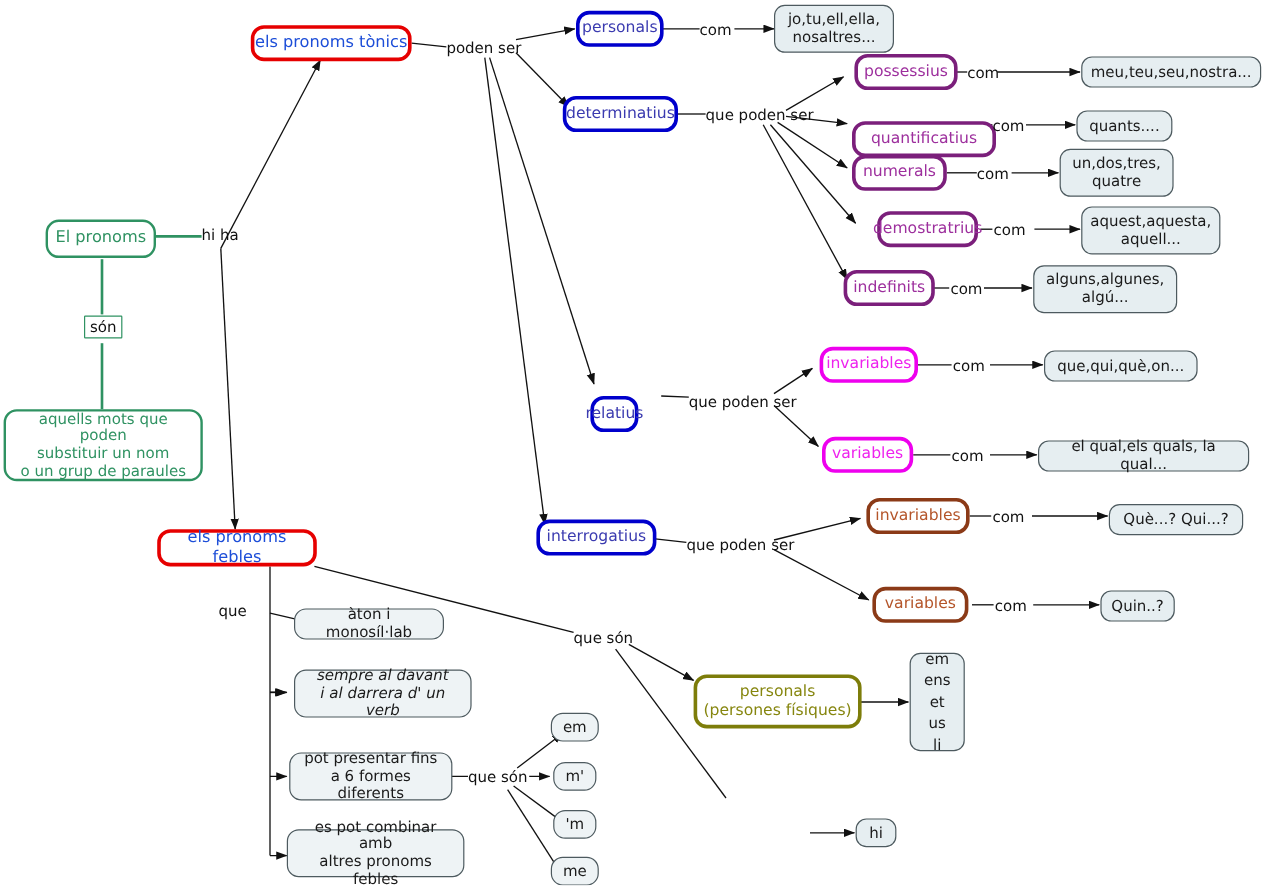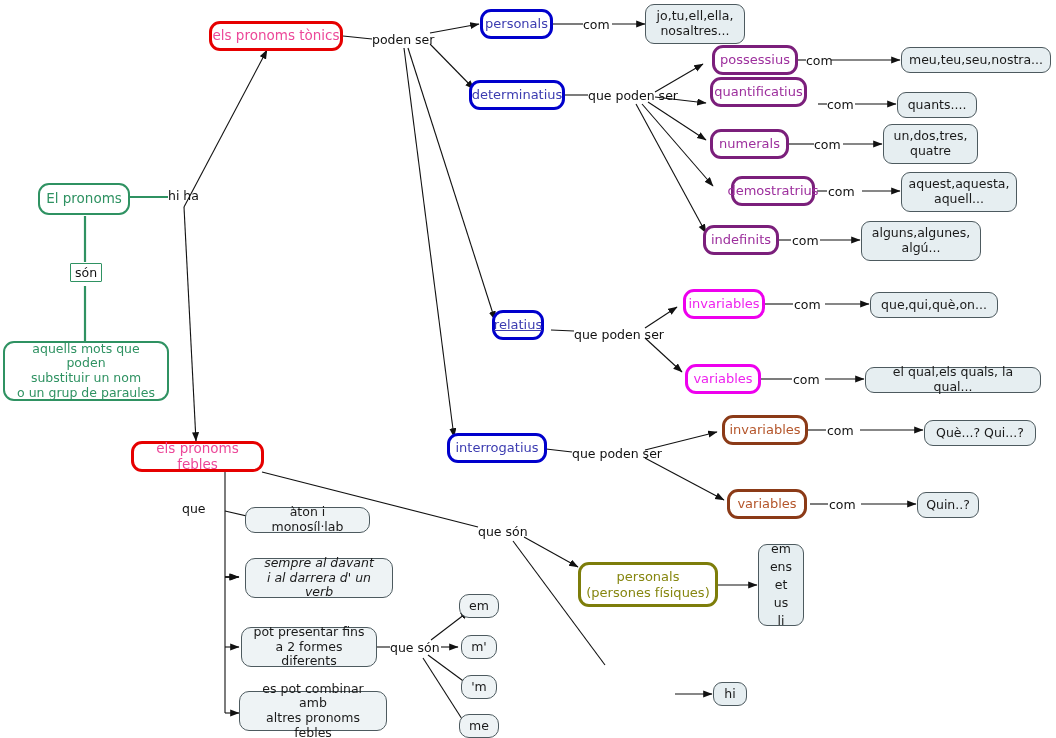--- a/index.html
+++ b/index.html
@@ -10,21 +10,21 @@
   .node{position:absolute;box-sizing:border-box;display:flex;align-items:center;justify-content:center;
         text-align:center;line-height:1.18;white-space:pre-line;background:#fff;}
 
   
   .n-green{border:2.5px solid #2f9262;border-radius:11px;color:#2f9262;font-size:13.5px;}
   .n-green-desc{border:2.5px solid #2f9262;border-radius:11px;color:#2f9262;font-size:12.5px;padding:0 6px;}
   .lbl-green{border:1.6px solid #2f9262;background:#fff;color:#2f9262;font-size:12px;
              padding:1px 4px;border-radius:1px;}
 
   
-  .n-red{border:3px solid #e60000;border-radius:11px;color:#ec4899;font-size:13.5px;}
+  .n-red{border:3px solid #e60000;border-radius:11px;color:#1d4ed8;font-size:13.5px;}
 
   
   .n-blue{border:3px solid #0000cc;border-radius:11px;color:#3b3bb0;font-size:13px;}
 
   
   .n-purple{border:3px solid #7b1f7b;border-radius:11px;color:#9d2f9d;font-size:13px;text-align:right;}
 
   
   .n-magenta{border:3px solid #ee00ee;border-radius:11px;color:#ee22ee;font-size:13px;}
 
@@ -152,40 +152,40 @@
   <div class="node n-ex" style="left:645px;top:4px;width:100px;height:40px;">jo,tu,ell,ella,
 nosaltres...</div>
 
   <div class="node n-blue" style="left:469px;top:80px;width:96px;height:30px;">determinatius</div>
   <div class="elabel" style="left:588px;top:88px;">que poden ser</div>
 
   <div class="node n-purple" style="left:712px;top:45px;width:86px;height:30px;">possessius</div>
   <div class="elabel" style="left:806px;top:53px;">com</div>
   <div class="node n-ex" style="left:901px;top:47px;width:150px;height:26px;">meu,teu,seu,nostra...</div>
 
-  <div class="node n-purple" style="left:710px;top:77px;width:97px;height:30px;">quantificatius</div>
+  <div class="node n-purple" style="left:710px;top:101px;width:120px;height:30px;">quantificatius</div>
   <div class="elabel" style="left:827px;top:97px;">com</div>
   <div class="node n-ex" style="left:897px;top:92px;width:80px;height:26px;">quants....</div>
 
   <div class="node n-purple" style="left:710px;top:129px;width:79px;height:30px;">numerals</div>
   <div class="elabel" style="left:814px;top:137px;">com</div>
   <div class="node n-ex" style="left:883px;top:124px;width:95px;height:40px;">un,dos,tres,
 quatre</div>
 
   <div class="node n-purple" style="left:713px;top:176px;width:84px;height:30px;margin-left:18px;">demostratrius</div>
   <div class="elabel" style="left:828px;top:184px;">com</div>
   <div class="node n-ex" style="left:901px;top:172px;width:116px;height:40px;">aquest,aquesta,
 aquell...</div>
 
   <div class="node n-purple" style="left:703px;top:225px;width:76px;height:30px;">indefinits</div>
   <div class="elabel" style="left:792px;top:233px;">com</div>
   <div class="node n-ex" style="left:861px;top:221px;width:120px;height:40px;">alguns,algunes,
 algú...</div>
 
-  <div class="node n-blue" style="left:492px;top:310px;width:52px;height:30px;text-decoration:underline;">relatius</div>
+  <div class="node n-blue" style="left:492px;top:330px;width:40px;height:30px;">relatius</div>
   <div class="elabel" style="left:574px;top:327px;">que poden ser</div>
 
   <div class="node n-magenta" style="left:683px;top:289px;width:82px;height:30px;">invariables</div>
   <div class="elabel" style="left:794px;top:297px;">com</div>
   <div class="node n-ex" style="left:870px;top:292px;width:128px;height:26px;">que,qui,què,on...</div>
 
   <div class="node n-magenta" style="left:685px;top:364px;width:76px;height:30px;">variables</div>
   <div class="elabel" style="left:793px;top:372px;">com</div>
   <div class="node n-ex" style="left:865px;top:367px;width:176px;height:26px;">el qual,els quals, la qual...</div>
 
@@ -203,21 +203,21 @@
   <div class="node n-red" style="left:131px;top:441px;width:133px;height:31px;">els pronoms febles</div>
 
   <div class="elabel" style="left:182px;top:501px;">que</div>
 
   <div class="node n-plain" style="left:245px;top:507px;width:125px;height:26px;">àton i monosíl·lab</div>
 
   <div class="node n-plain" style="left:245px;top:558px;width:148px;height:40px;font-style:italic;">sempre al davant
 i al darrera d' un verb</div>
 
   <div class="node n-plain" style="left:241px;top:627px;width:136px;height:40px;">pot presentar fins
-a 2 formes diferents</div>
+a 6 formes diferents</div>
 
   <div class="node n-plain" style="left:239px;top:691px;width:148px;height:40px;">es pot combinar amb
 altres pronoms febles</div>
 
   <div class="elabel" style="left:390px;top:640px;">que són</div>
 
   <div class="node n-plain" style="left:459px;top:594px;width:40px;height:24px;">em</div>
   <div class="node n-plain" style="left:461px;top:635px;width:36px;height:24px;">m'</div>
   <div class="node n-plain" style="left:461px;top:675px;width:36px;height:24px;">'m</div>
   <div class="node n-plain" style="left:459px;top:714px;width:40px;height:24px;">me</div>

